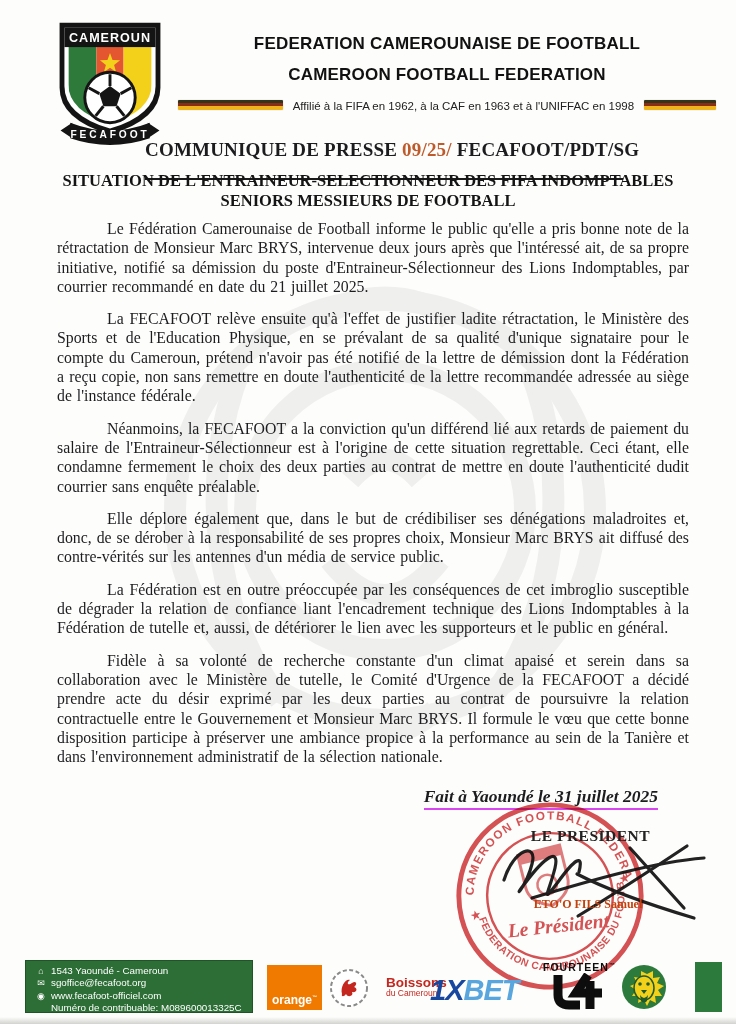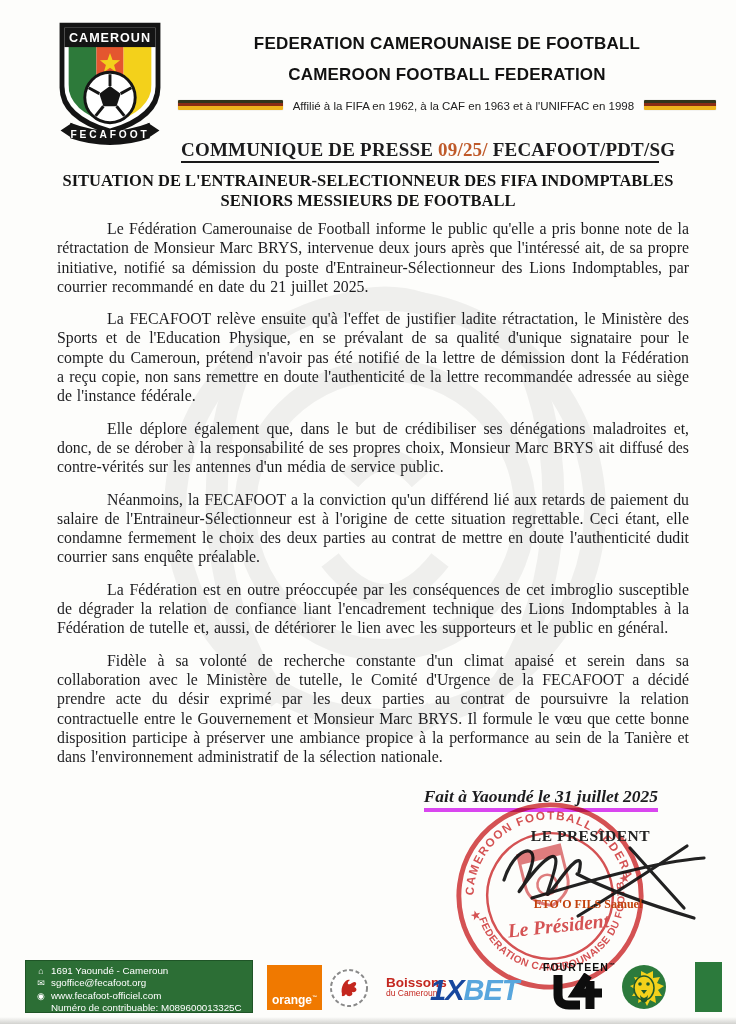--- a/index.html
+++ b/index.html
@@ -25,38 +25,38 @@
     background:linear-gradient(180deg,#31351c 0 34%,#8a2d14 34% 64%,#eeb41c 64% 100%);
     box-shadow:0 0 1px rgba(0,0,0,.4);
   }
   .flag-bar.left { width:134px; }
   .flag-bar.right { width:92px; }
   .affil-text { font-family:"Liberation Sans", sans-serif; font-size:11.5px; color:#222; white-space:nowrap; }
   
   .ref-line {
     position:absolute; top:139px; left:145px; width:478px;
     font-weight:bold; font-size:19px; letter-spacing:0.2px;
-    border-bottom:2.5px solid #1a1a1a; padding-bottom:0; white-space:nowrap;margin-left:36px;
+    border-bottom:2.5px solid #1a1a1a; padding-bottom:17px; white-space:nowrap;
   }
   .ref-num { color:#bf5a2a; }
   
   .subject { position:absolute; top:171px; left:30px; right:30px; text-align:center;
              font-weight:bold; font-size:16.5px; line-height:20px; color:#141414; }
   
   .body-text { position:absolute; top:219px; left:57px; width:632px; }
   .body-text p {
     font-size:15.8px; line-height:19.3px; text-align:justify;
     text-indent:50px; margin-bottom:13px; color:#1d1d20;
     word-spacing:1px;
   }
   
   .dateline {
     position:absolute; top:786px; right:78px;
     font-weight:bold; font-style:italic; font-size:17.5px;
-    border-bottom:4px solid #d946ef; padding-bottom:1px;
+    border-bottom:2px solid #d946ef; padding-bottom:1px;
   }
   
   .president-title { position:absolute; top:827px; left:508px; width:165px; text-align:center;
                      font-weight:bold; font-size:15.5px; letter-spacing:0.5px; color:#222; }
   .stamp { position:absolute; left:452px; top:798px; width:196px; height:196px;
            transform:rotate(-14deg); opacity:0.88; mix-blend-mode:multiply; }
   .signature-svg { position:absolute; left:482px; top:818px; width:228px; height:118px; }
   .president-name { position:absolute; top:897px; left:498px; width:180px; text-align:center;
                     font-weight:bold; font-size:12px; color:#c2410c; }
   
@@ -150,22 +150,22 @@
   <div class="ref-line"><span>COMMUNIQUE DE PRESSE </span><span class="ref-num">09/25/</span><span> FECAFOOT/PDT/SG</span></div>
 
   <div class="subject">
     <div>SITUATION DE L'ENTRAINEUR-SELECTIONNEUR DES FIFA INDOMPTABLES</div>
     <div>SENIORS MESSIEURS DE FOOTBALL</div>
   </div>
 
   <div class="body-text">
     <p>Le Fédération Camerounaise de Football informe le public qu'elle a pris bonne note de la rétractation de Monsieur Marc BRYS, intervenue deux jours après que l'intéressé ait, de sa propre initiative, notifié sa démission du poste d'Entraineur-Sélectionneur des Lions Indomptables, par courrier recommandé en date du 21 juillet 2025.</p>
     <p>La FECAFOOT relève ensuite qu'à l'effet de justifier ladite rétractation, le Ministère des Sports et de l'Education Physique, en se prévalant de sa qualité d'unique signataire pour le compte du Cameroun, prétend n'avoir pas été notifié de la lettre de démission dont la Fédération a reçu copie, non sans remettre en doute l'authenticité de la lettre recommandée adressée au siège de l'instance fédérale.</p>
+    <p>Néanmoins, la FECAFOOT a la conviction qu'un différend lié aux retards de paiement du salaire de l'Entraineur-Sélectionneur est à l'origine de cette situation regrettable. Ceci étant, elle condamne fermement le choix des deux parties au contrat de mettre en doute l'authenticité dudit courrier sans enquête préalable.</p>
     <p>Elle déplore également que, dans le but de crédibiliser ses dénégations maladroites et, donc, de se dérober à la responsabilité de ses propres choix, Monsieur Marc BRYS ait diffusé des contre-vérités sur les antennes d'un média de service public.</p>
-    <p>Néanmoins, la FECAFOOT a la conviction qu'un différend lié aux retards de paiement du salaire de l'Entraineur-Sélectionneur est à l'origine de cette situation regrettable. Ceci étant, elle condamne fermement le choix des deux parties au contrat de mettre en doute l'authenticité dudit courrier sans enquête préalable.</p>
     <p>La Fédération est en outre préoccupée par les conséquences de cet imbroglio susceptible de dégrader la relation de confiance liant l'encadrement technique des Lions Indomptables à la Fédération de tutelle et, aussi, de détériorer le lien avec les supporteurs et le public en général.</p>
     <p>Fidèle à sa volonté de recherche constante d'un climat apaisé et serein dans sa collaboration avec le Ministère de tutelle, le Comité d'Urgence de la FECAFOOT a décidé prendre acte du désir exprimé par les deux parties au contrat de poursuivre la relation contractuelle entre le Gouvernement et Monsieur Marc BRYS. Il formule le vœu que cette bonne disposition participe à préserver une ambiance propice à la performance au sein de la Tanière et dans l'environnement administratif de la sélection nationale.</p>
   </div>
 
   <div class="dateline">Fait à Yaoundé le 31 juillet 2025</div>
 
   <svg class="stamp" viewBox="0 0 200 200">
     <g fill="none" stroke="#d13a3c">
       <circle cx="100" cy="100" r="93" stroke-width="5"></circle>
       <circle cx="100" cy="100" r="64" stroke-width="2.5"></circle>
@@ -201,21 +201,21 @@
       <path d="M148,30 C164,48 186,72 202,90"></path>
     </g>
   </svg>
 
   <div class="president-name">ETO'O FILS Samuel</div>
 
   <div class="footer">
     <div class="contact-box">
       <div class="row">
           <span class="ic">⌂</span>
-          <span>1691 Yaoundé - Cameroun</span>
+          <span>1543 Yaoundé - Cameroun</span>
         </div>
       <div class="row">
           <span class="ic">✉</span>
           <span>sgoffice@fecafoot.org</span>
         </div>
       <div class="row">
           <span class="ic">◉</span>
           <span>www.fecafoot-officiel.com</span>
         </div>
       <div class="row tax">

